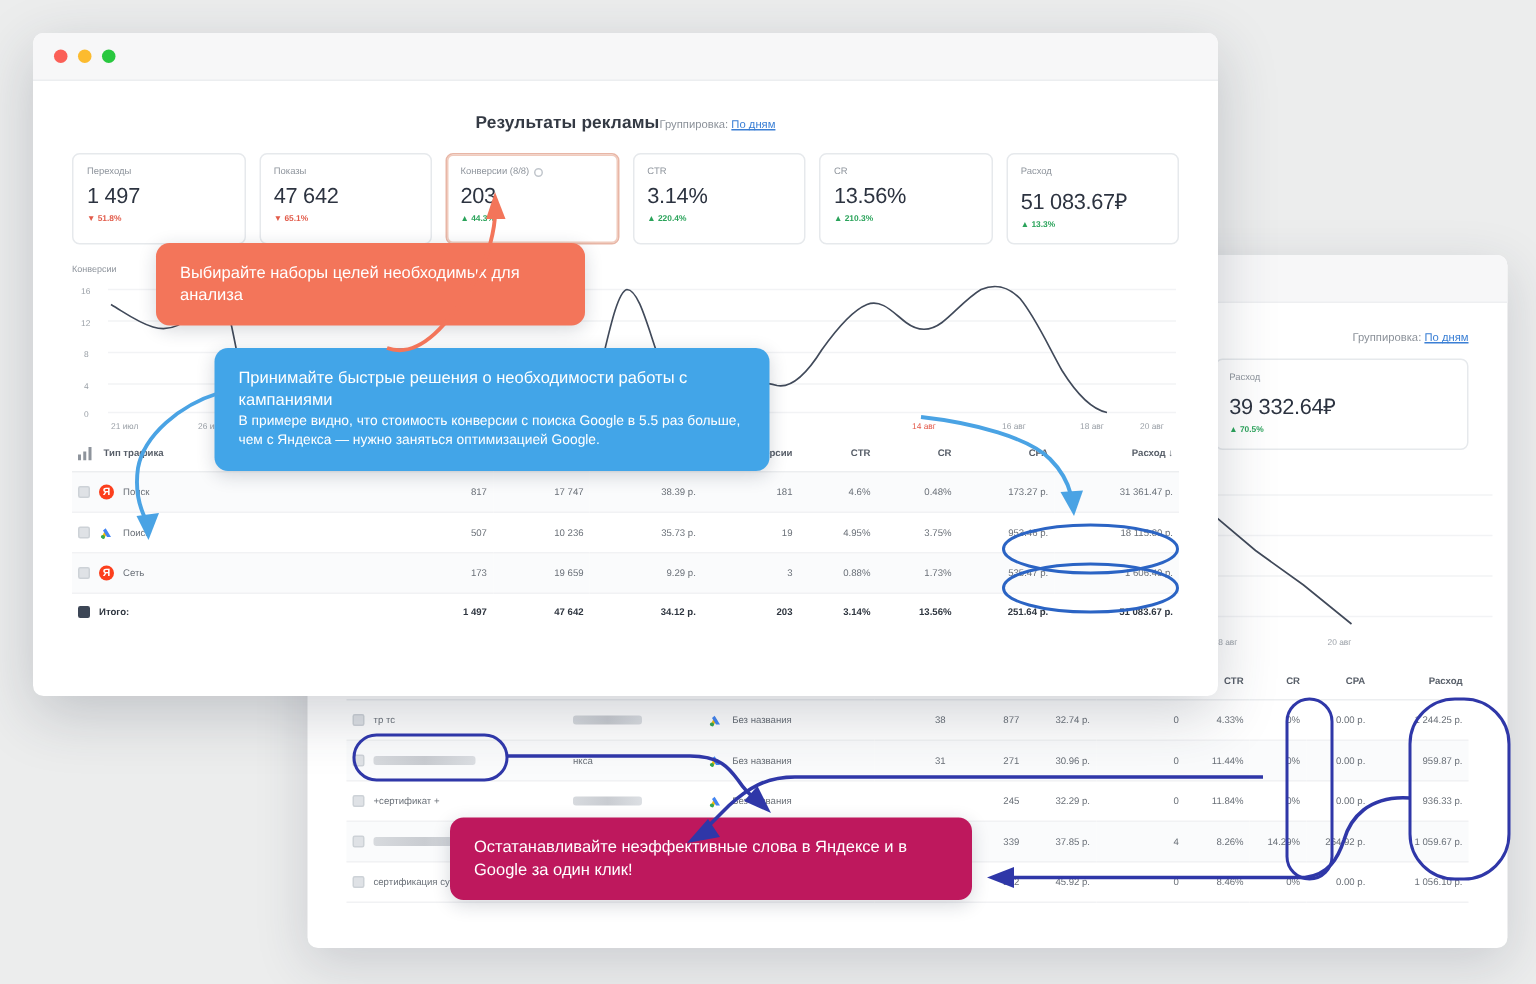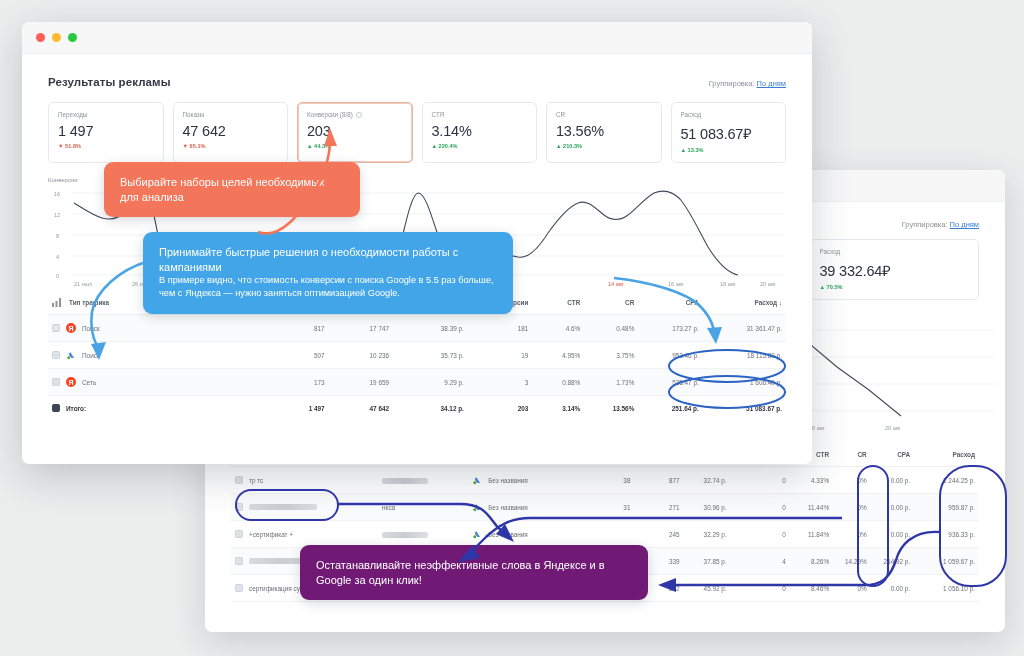--- a/index.html
+++ b/index.html
@@ -34,21 +34,21 @@
   .titlebar.plain { border-bottom: 1px solid #eeeff1; }
   .dot { width: 9px; height: 9px; border-radius: 50%; margin-right: 7px; }
   .dot.r { background: #fb5f57; }
   .dot.y { background: #fcbb2f; }
   .dot.g { background: #29c83f; }
 
   .win-body { padding: 0 26px; position: relative; }
 
   
   .hdr {
-    display: flex; align-items: baseline; justify-content: space-between;
+    display: flex; align-items: baseline; justify-content: center;
     padding-top: 22px;
   }
   .hdr h1 { font-size: 11.5px; font-weight: 700; color: #343a44; letter-spacing: .1px; }
   .grouping { font-size: 7.5px; color: #8b9199; }
   .grouping a { color: #3a7fd5; text-decoration: underline; }
 
   
   .cards { display: flex; gap: 9px; margin-top: 14px; }
   .card {
     flex: 1; border: 1px solid #e6e9ec; border-radius: 5px;
@@ -108,25 +108,25 @@
   .barchart-ico { display: inline-block; width: 11px; height: 9px; flex: none; }
 
   
   .callout {
     position: absolute; border-radius: 9px; color: #fff;
     padding: 13px 16px; z-index: 40;
     box-shadow: 0 3px 12px rgba(30,40,60,0.18);
   }
   .callout.orange { background: #f3755a; }
   .callout.blue { background: #42a5e8; }
-  .callout.purple { background: #701a75; }
+  .callout.purple { background: #be185d; }
   .callout p { font-size: 11px; line-height: 1.32; }
   .callout p.small { font-size: 9.2px; line-height: 1.45; margin-top: 0; }
 
-  .c1 { left: 104px; top: 162px; width: 256px; }
+  .c1 { left: 104px; top: 162px; width: 286px; }
   .c2 { left: 143px; top: 232px; width: 370px; }
   .c3 { left: 300px; top: 545px; width: 348px; }
 
   .overlay { position: absolute; left: 0; top: 0; width: 1024px; height: 656px;
     pointer-events: none; z-index: 45; }
 
   .masked { display: inline-block; height: 6px; border-radius: 2px;
     background: linear-gradient(90deg,#d7dade,#c9ccd1,#dcdfe3); vertical-align: middle; }
 </style>
 </head>

